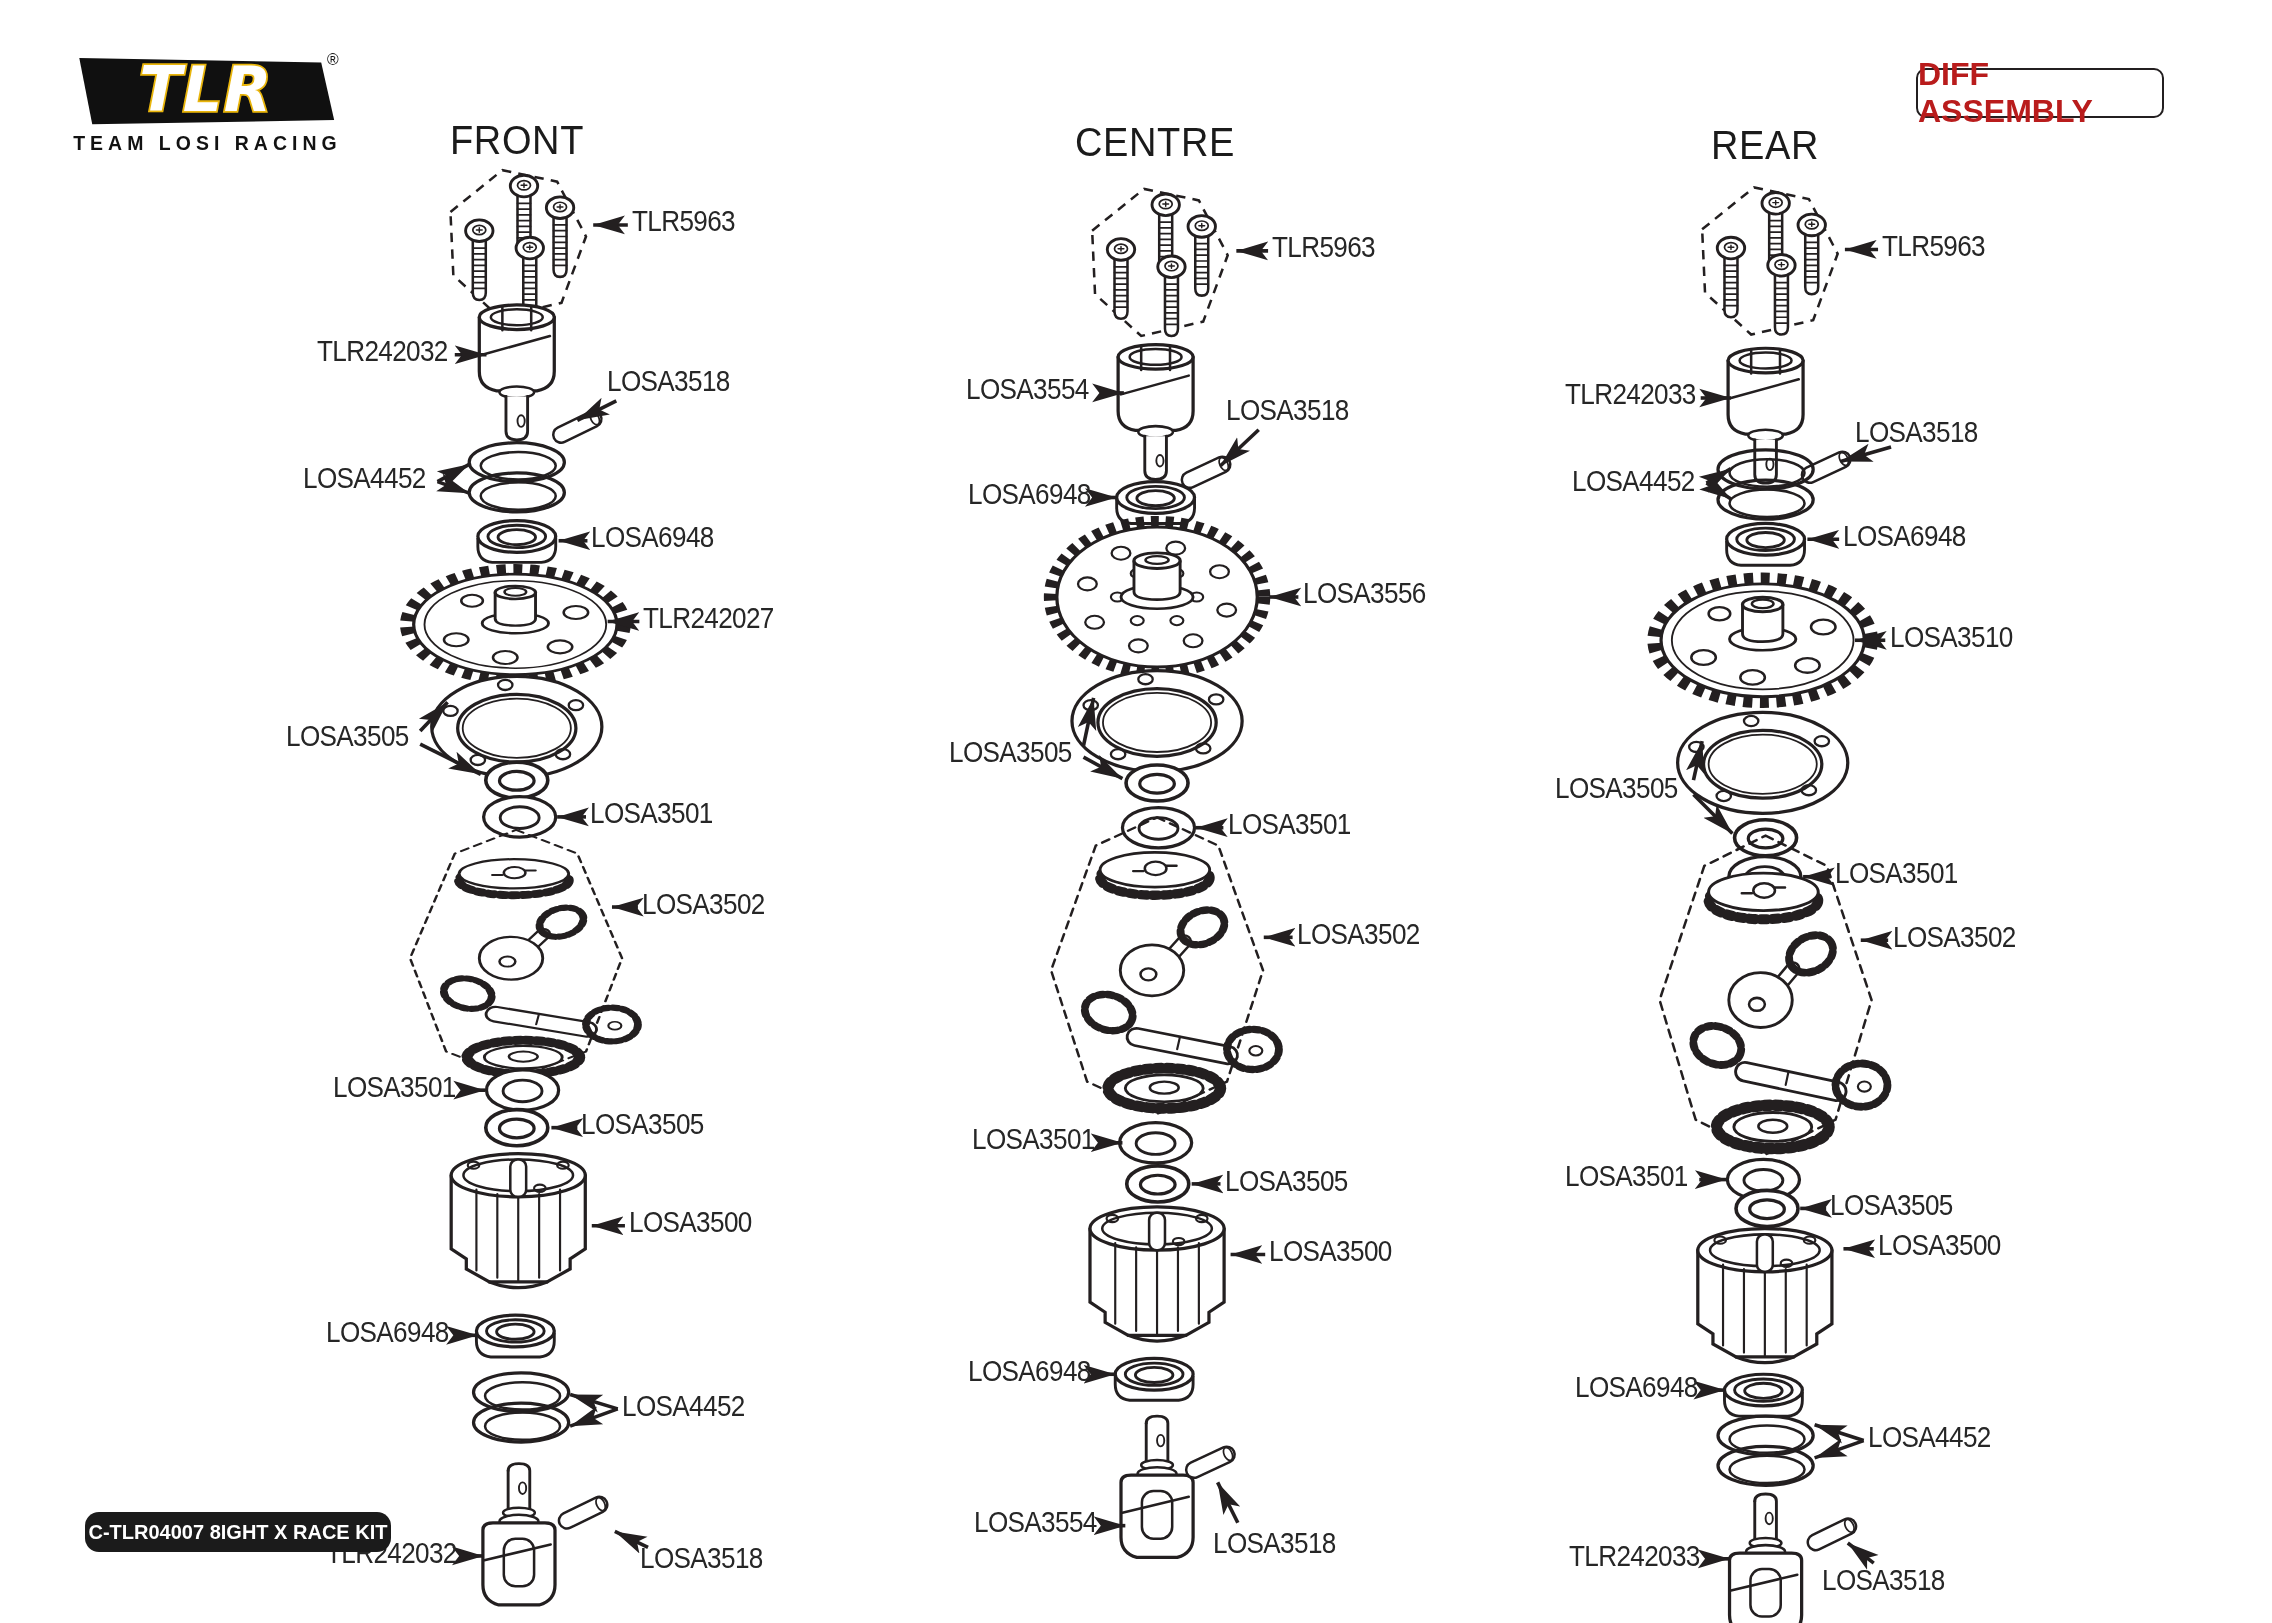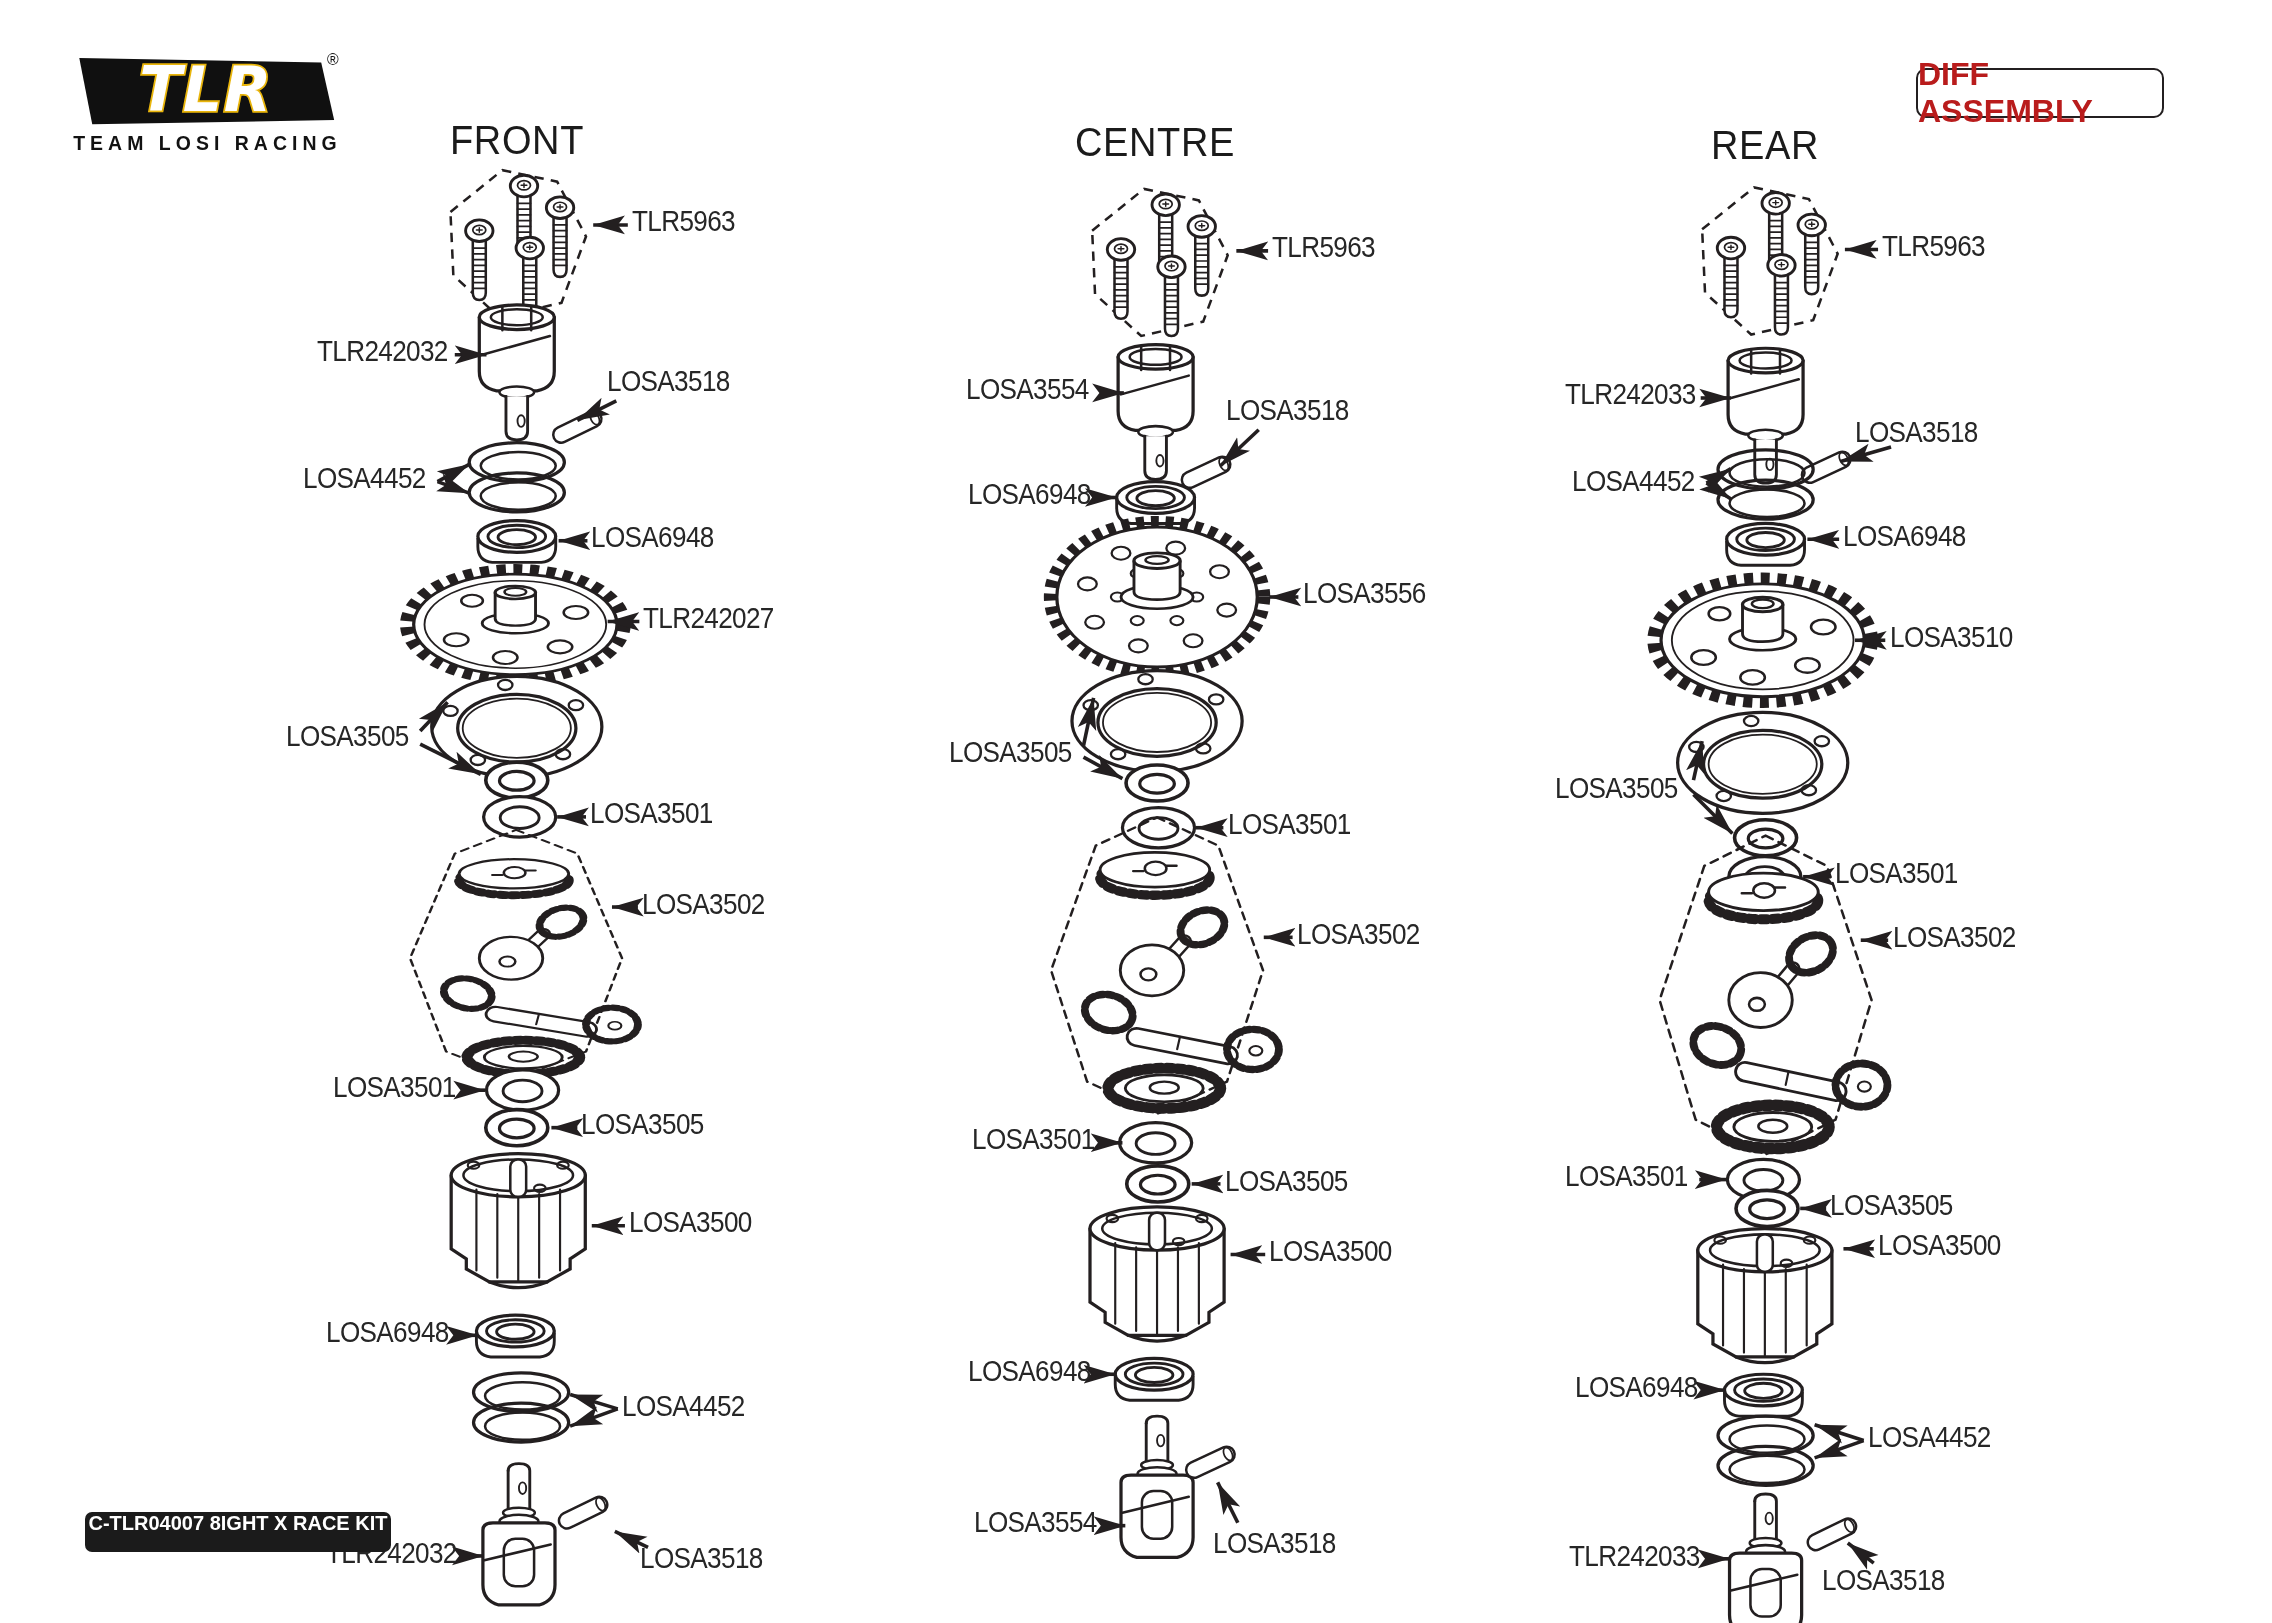--- a/index.html
+++ b/index.html
@@ -16,22 +16,22 @@
     transform:translateX(-50%) scaleX(.95);font-family:"Liberation Sans",sans-serif;
   }
   .badge{
     position:absolute;left:1916px;top:68px;width:244px;height:46px;
     border:2.9px solid #231f20;border-radius:10px;background:#fff;
     display:flex;align-items:center;justify-content:center;
     font-weight:bold;font-size:32px;color:#b91c1c;letter-spacing:0px;
   }
   .footpill{
     position:absolute;left:85px;top:1512px;width:306px;height:40px;
-    background:#1b1b1b;border-radius:7px;color:#fff;
-    display:flex;justify-content:center;
+    background:#1b1b1b;border-radius:14px;color:#fff;
+    display:flex;align-items:center;justify-content:center;
     font-weight:bold;font-size:20px;letter-spacing:0px;white-space:nowrap;
   }
   .logo{position:absolute;left:69px;top:48px;width:274px;height:108px;}
 </style>
 </head>
 <body>
 
 <div id="canvas">
 
   <svg class="layer" width="2273" height="1623" viewBox="0 0 3151 2251" xmlns="http://www.w3.org/2000/svg" xmlns:xlink="http://www.w3.org/1999/xlink">

